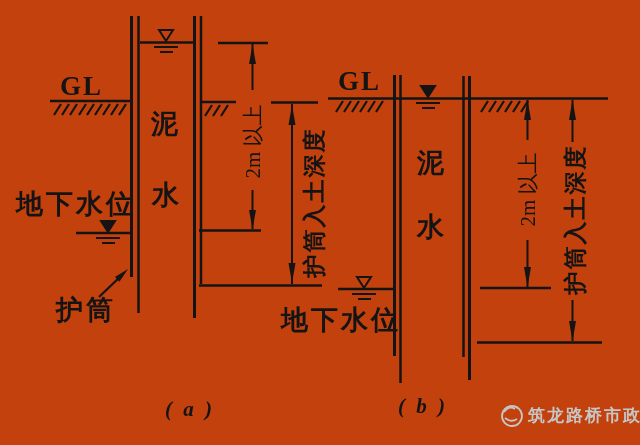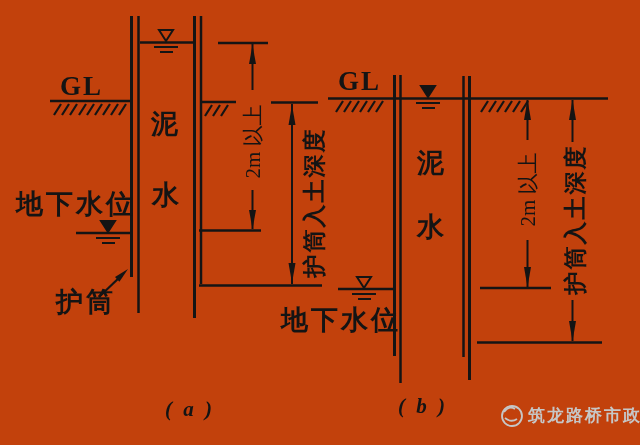--- a/index.html
+++ b/index.html
@@ -138,21 +138,21 @@
     </g>
   </svg>
 
   <div class="lbl gl" style="left:60px;top:73px;">GL</div>
 
   <div class="lbl slurry cjk" style="left:151px;top:111px;">泥</div>
   <div class="lbl slurry cjk" style="left:152px;top:182px;">水</div>
 
   <div class="lbl small-lbl cjk" style="left:16px;top:191px;">地下水位</div>
 
-  <div class="lbl small-lbl cjk" style="left:56px;top:289px;">护筒</div>
+  <div class="lbl small-lbl cjk" style="left:56px;top:297px;">护筒</div>
 
   <div class="lbl dim-min rot" style="left:203px;top:131px;">2m 以上</div>
 
   <div class="lbl dim-depth rot cjk" style="left:229px;top:191px;">护筒入土深度</div>
 
   <div class="lbl caption" style="left:160px;top:399px;width:60px;">( a )</div>
 
   <div class="lbl gl" style="left:338px;top:68px;">GL</div>
 
   <div class="lbl slurry cjk" style="left:417px;top:150px;">泥</div>

